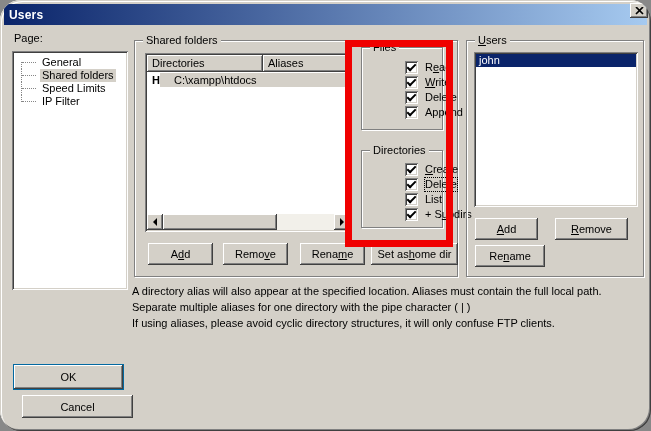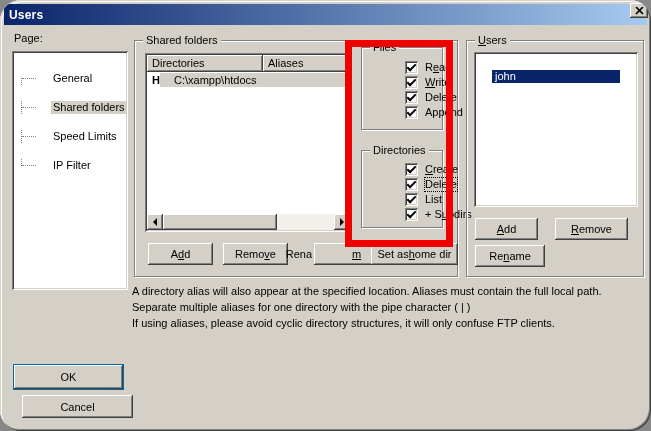--- a/index.html
+++ b/index.html
@@ -41,21 +41,21 @@
   .groupbox{
     position:absolute; border:1px solid var(--sh);
     box-shadow: 1px 1px 0 var(--hl), inset 1px 1px 0 var(--hl);
   }
   .group-label{
     position:absolute; top:-7px; left:8px; background:var(--face); padding:0 3px; line-height:13px;
   }
   u{text-decoration:underline;}
   
   .tree{position:absolute; left:12px; top:51px; width:116px; height:239px; padding:5px 0 0 0;}
-  .tree-row{position:relative; height:13px; line-height:13px; padding-left:39px; white-space:nowrap;margin-top:16px;}
+  .tree-row{position:relative; height:13px; line-height:13px; padding-left:28px; white-space:nowrap;}
   .tree-row .v-stub{position:absolute; left:9px; top:0; bottom:0; width:0; border-left:1px dotted #868686;}
   .tree-row.first .v-stub{top:6px;}
   .tree-row.last .v-stub{bottom:auto; height:7px;}
   .tree-row .h-stub{position:absolute; left:10px; top:6px; width:14px; border-top:1px dotted #868686;}
   .tree-row .lbl{display:inline-block; padding:0 2px;}
   .tree-row.selected .lbl{background:var(--inact);}
   
   .listview{position:absolute; left:145px; top:53px; width:207px; height:179px; padding:2px; display:flex; flex-direction:column;}
   .lv-header{display:flex; height:17px; flex:none;}
   .lv-hcell{height:17px; line-height:16px; padding-left:5px;
@@ -82,21 +82,21 @@
                 inset 2px 2px var(--dk), inset -2px -2px var(--face);}
   .checkbox.checked::after{
     content:""; position:absolute; left:2px; top:3px; width:7px; height:3px;
     border-left:2px solid #000; border-bottom:2px solid #000; transform:rotate(-45deg);
   }
   .perm-label{margin-left:7px; white-space:nowrap;}
   .focus-rect{outline:1px dotted #000; outline-offset:0px;}
   
   .annotation{position:absolute; left:345px; top:40px; width:108px; height:207px; border:7px solid var(--ann); z-index:50;}
   
-  .userlist{position:absolute; left:474px; top:52px; width:164px; height:155px; padding:18px;}
+  .userlist{position:absolute; left:474px; top:52px; width:164px; height:155px; padding:2px;}
   .user-row{height:13px; line-height:13px; padding-left:3px; color:#fff; background:var(--sel);}
   .notes{position:absolute; left:132px; width:505px; line-height:15.5px;}
 </style>
 </head>
 <body>
 
 <div id="dialog">
 
   <div class="titlebar">
     <span class="title-text">Users</span>
@@ -157,21 +157,21 @@
   <div class="btn raised" style="left:148px;top:243px;width:65px;height:22px;">
     <span>A</span>
       <u>d</u>
       <span>d</span>
   </div>
   <div class="btn raised" style="left:223px;top:243px;width:65px;height:22px;">
     <span>Remo</span>
       <u>v</u>
       <span>e</span>
   </div>
-  <div class="btn raised" style="left:314px;top:243px;width:65px;height:22px;gap:40px;">
+  <div class="btn raised" style="left:300px;top:243px;width:65px;height:22px;">
     <span>Rena</span>
       <u>m</u>
       <span>e</span>
   </div>
   <div class="btn raised" style="left:371px;top:243px;width:87px;height:22px;">
     <span>Set as </span>
       <u>h</u>
       <span>ome dir</span>
   </div>
 

